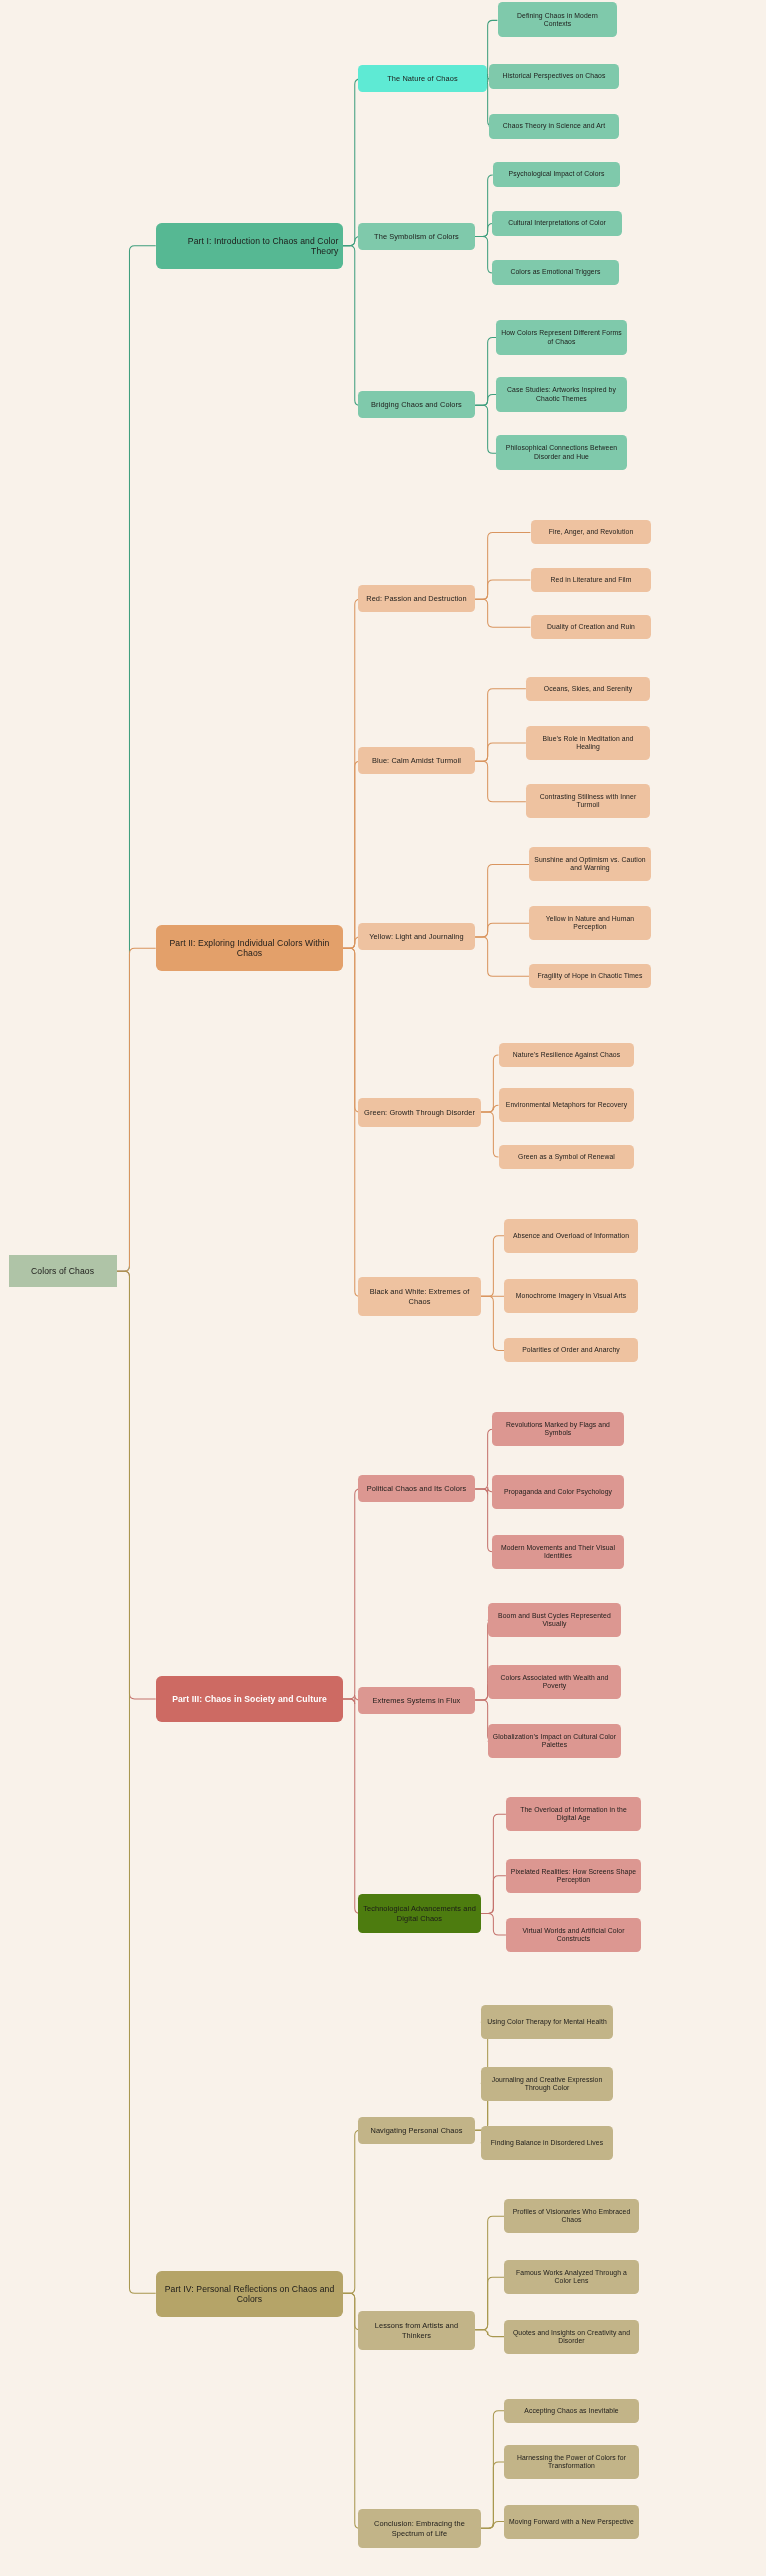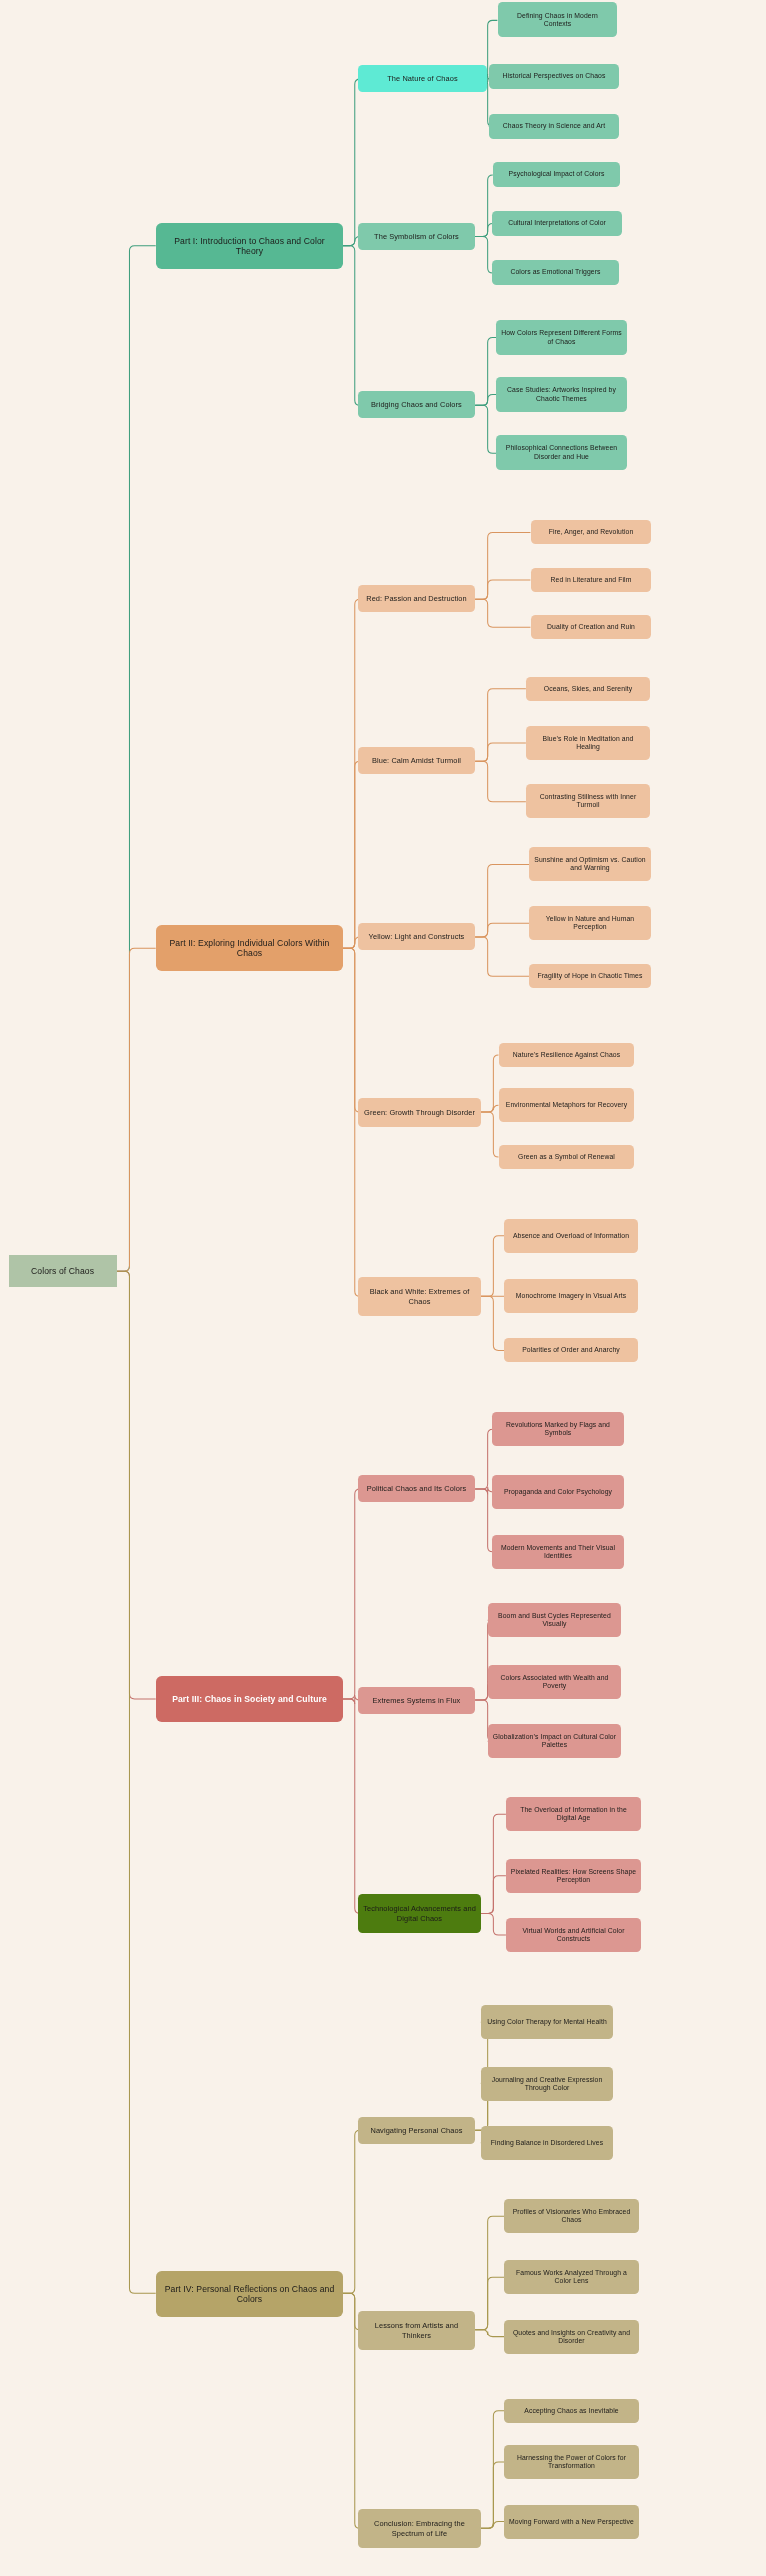--- a/index.html
+++ b/index.html
@@ -89,21 +89,21 @@
       <path d="M 833 4084 L 846 4084 Q 855 4084 855 4075 L 855 3894 Q 855 3885 864 3885 L 884 3885" fill="none" stroke="#a8974f" stroke-width="1.8"></path>
       <path d="M 833 4084 L 846 4084 Q 855 4084 855 4075 L 855 4001 Q 855 3992 864 3992 L 884 3992" fill="none" stroke="#a8974f" stroke-width="1.8"></path>
       <path d="M 833 4084 L 846 4084 Q 855 4084 855 4093 L 855 4087 Q 855 4096 864 4096 L 884 4096" fill="none" stroke="#a8974f" stroke-width="1.8"></path>
       <path d="M 600 4020 L 613 4020 Q 622 4020 622 4029 L 622 4423 Q 622 4432 631 4432 L 628 4432" fill="none" stroke="#a8974f" stroke-width="1.8"></path>
       <path d="M 843 4432 L 856 4432 Q 865 4432 865 4423 L 865 4235 Q 865 4226 874 4226 L 884 4226" fill="none" stroke="#a8974f" stroke-width="1.8"></path>
       <path d="M 843 4432 L 856 4432 Q 865 4432 865 4423 L 865 4325 Q 865 4316 874 4316 L 884 4316" fill="none" stroke="#a8974f" stroke-width="1.8"></path>
       <path d="M 843 4432 L 856 4432 Q 865 4432 865 4423 L 865 4429 Q 865 4420 874 4420 L 884 4420" fill="none" stroke="#a8974f" stroke-width="1.8"></path>
     </svg>
   <div id="nodes">
       <div class="node n-root" style="left: 8.6px; top: 1255px; width: 108px; height: 32px; background: rgb(175, 196, 167); color: rgb(28, 27, 25);">Colors of Chaos</div>
-      <div class="node n-part" style="left: 156px; top: 223px; width: 187px; height: 46px; background: rgb(86, 184, 147); color: rgb(28, 27, 25);">Part I: Introduction to Chaos and Color Theory</div>
+      <div class="node n-part" style="left: 156px; top: 223px; width: 187px; height: 46px; background: rgb(86, 184, 147); color: rgb(28, 27, 25); text-align: right;">Part I: Introduction to Chaos and Color Theory</div>
       <div class="node n-branch" style="left: 358px; top: 65px; width: 129px; height: 27px; background: #5eead4; color: rgb(28, 27, 25);">The Nature of Chaos</div>
       <div class="node n-leaf" style="left: 498px; top: 2.3px; width: 119px; height: 35px; background: rgb(127, 201, 171); color: rgb(28, 27, 25);">Defining Chaos in Modern Contexts</div>
       <div class="node n-leaf" style="left: 489px; top: 64px; width: 130px; height: 25px; background: rgb(127, 201, 171); color: rgb(28, 27, 25);">Historical Perspectives on Chaos</div>
       <div class="node n-leaf" style="left: 489px; top: 114px; width: 130px; height: 25px; background: rgb(127, 201, 171); color: rgb(28, 27, 25);">Chaos Theory in Science and Art</div>
       <div class="node n-branch" style="left: 358px; top: 223px; width: 117px; height: 27px; background: rgb(127, 201, 171); color: rgb(28, 27, 25);">The Symbolism of Colors</div>
       <div class="node n-leaf" style="left: 493px; top: 162px; width: 127px; height: 25px; background: rgb(127, 201, 171); color: rgb(28, 27, 25);">Psychological Impact of Colors</div>
       <div class="node n-leaf" style="left: 492px; top: 211px; width: 130px; height: 25px; background: rgb(127, 201, 171); color: rgb(28, 27, 25);">Cultural Interpretations of Color</div>
       <div class="node n-leaf" style="left: 492px; top: 260px; width: 127px; height: 25px; background: rgb(127, 201, 171); color: rgb(28, 27, 25);">Colors as Emotional Triggers</div>
       <div class="node n-branch" style="left: 358px; top: 391px; width: 117px; height: 27px; background: rgb(127, 201, 171); color: rgb(28, 27, 25);">Bridging Chaos and Colors</div>
       <div class="node n-leaf" style="left: 496px; top: 320px; width: 131px; height: 35px; background: rgb(127, 201, 171); color: rgb(28, 27, 25);">How Colors Represent Different Forms of Chaos</div>
@@ -111,21 +111,21 @@
       <div class="node n-leaf" style="left: 496px; top: 435px; width: 131px; height: 35px; background: rgb(127, 201, 171); color: rgb(28, 27, 25);">Philosophical Connections Between Disorder and Hue</div>
       <div class="node n-part" style="left: 156px; top: 925px; width: 187px; height: 46px; background: rgb(227, 160, 106); color: rgb(28, 27, 25);">Part II: Exploring Individual Colors Within Chaos</div>
       <div class="node n-branch" style="left: 358px; top: 585px; width: 117px; height: 27px; background: rgb(238, 194, 160); color: rgb(28, 27, 25);">Red: Passion and Destruction</div>
       <div class="node n-leaf" style="left: 531px; top: 520px; width: 120px; height: 24px; background: rgb(238, 194, 160); color: rgb(28, 27, 25);">Fire, Anger, and Revolution</div>
       <div class="node n-leaf" style="left: 531px; top: 568px; width: 120px; height: 24px; background: rgb(238, 194, 160); color: rgb(28, 27, 25);">Red in Literature and Film</div>
       <div class="node n-leaf" style="left: 531px; top: 615px; width: 120px; height: 24px; background: rgb(238, 194, 160); color: rgb(28, 27, 25);">Duality of Creation and Ruin</div>
       <div class="node n-branch" style="left: 358px; top: 747px; width: 117px; height: 27px; background: rgb(238, 194, 160); color: rgb(28, 27, 25);">Blue: Calm Amidst Turmoil</div>
       <div class="node n-leaf" style="left: 526px; top: 677px; width: 124px; height: 24px; background: rgb(238, 194, 160); color: rgb(28, 27, 25);">Oceans, Skies, and Serenity</div>
       <div class="node n-leaf" style="left: 526px; top: 726px; width: 124px; height: 34px; background: rgb(238, 194, 160); color: rgb(28, 27, 25);">Blue’s Role in Meditation and Healing</div>
       <div class="node n-leaf" style="left: 526px; top: 784px; width: 124px; height: 34px; background: rgb(238, 194, 160); color: rgb(28, 27, 25);">Contrasting Stillness with Inner Turmoil</div>
-      <div class="node n-branch" style="left: 358px; top: 923px; width: 117px; height: 27px; background: rgb(238, 194, 160); color: rgb(28, 27, 25);">Yellow: Light and Constructs</div>
+      <div class="node n-branch" style="left: 358px; top: 923px; width: 117px; height: 27px; background: rgb(238, 194, 160); color: rgb(28, 27, 25);">Yellow: Light and Journaling</div>
       <div class="node n-leaf" style="left: 529px; top: 847px; width: 122px; height: 34px; background: rgb(238, 194, 160); color: rgb(28, 27, 25);">Sunshine and Optimism vs. Caution and Warning</div>
       <div class="node n-leaf" style="left: 529px; top: 906px; width: 122px; height: 34px; background: rgb(238, 194, 160); color: rgb(28, 27, 25);">Yellow in Nature and Human Perception</div>
       <div class="node n-leaf" style="left: 529px; top: 964px; width: 122px; height: 24px; background: rgb(238, 194, 160); color: rgb(28, 27, 25);">Fragility of Hope in Chaotic Times</div>
       <div class="node n-branch" style="left: 358px; top: 1098px; width: 123px; height: 28.5px; background: rgb(238, 194, 160); color: rgb(28, 27, 25);">Green: Growth Through Disorder</div>
       <div class="node n-leaf" style="left: 499px; top: 1043px; width: 135px; height: 24px; background: rgb(238, 194, 160); color: rgb(28, 27, 25);">Nature's Resilience Against Chaos</div>
       <div class="node n-leaf" style="left: 499px; top: 1088px; width: 135px; height: 34px; background: rgb(238, 194, 160); color: rgb(28, 27, 25);">Environmental Metaphors for Recovery</div>
       <div class="node n-leaf" style="left: 499px; top: 1145px; width: 135px; height: 24px; background: rgb(238, 194, 160); color: rgb(28, 27, 25);">Green as a Symbol of Renewal</div>
       <div class="node n-branch" style="left: 358px; top: 1277px; width: 123px; height: 39px; background: rgb(238, 194, 160); color: rgb(28, 27, 25);">Black and White: Extremes of Chaos</div>
       <div class="node n-leaf" style="left: 504px; top: 1219px; width: 134px; height: 34px; background: rgb(238, 194, 160); color: rgb(28, 27, 25);">Absence and Overload of Information</div>
       <div class="node n-leaf" style="left: 504px; top: 1279px; width: 134px; height: 34px; background: rgb(238, 194, 160); color: rgb(28, 27, 25);">Monochrome Imagery in Visual Arts</div>

